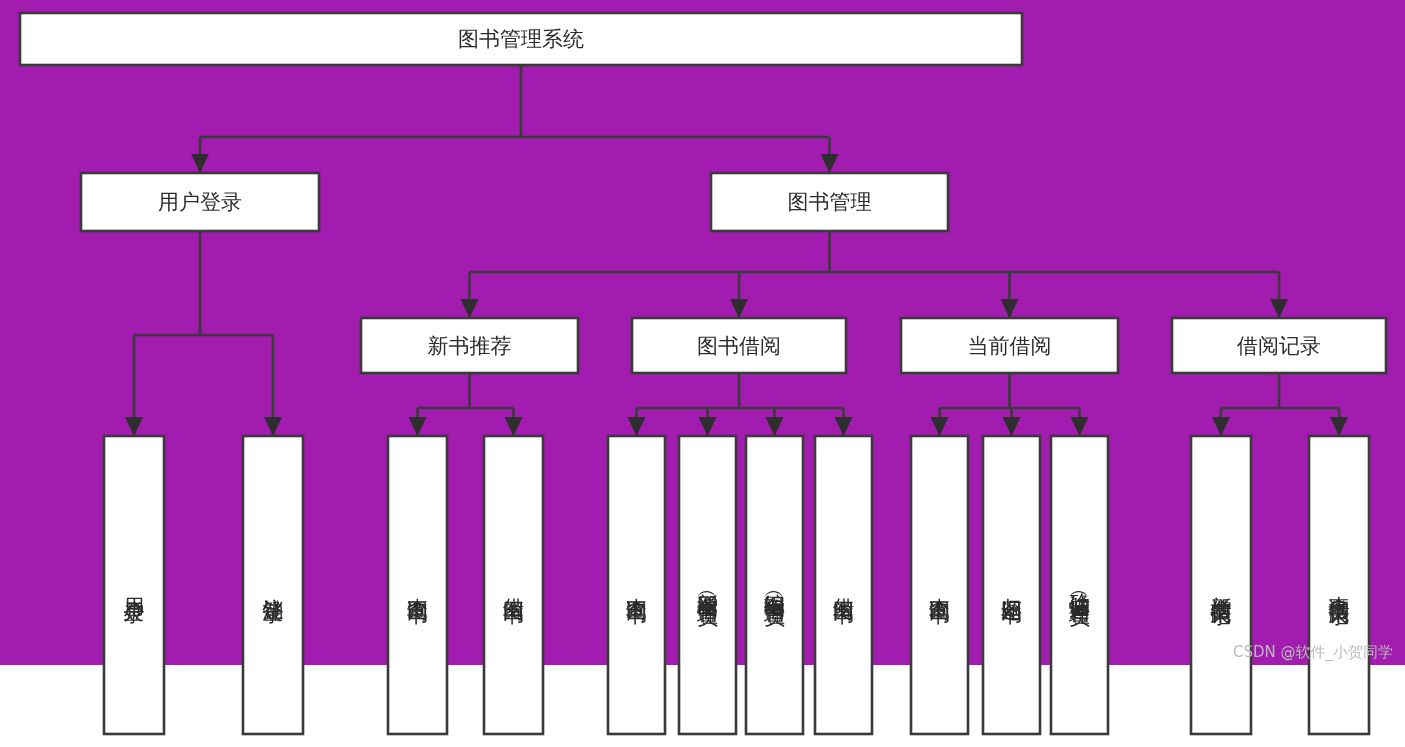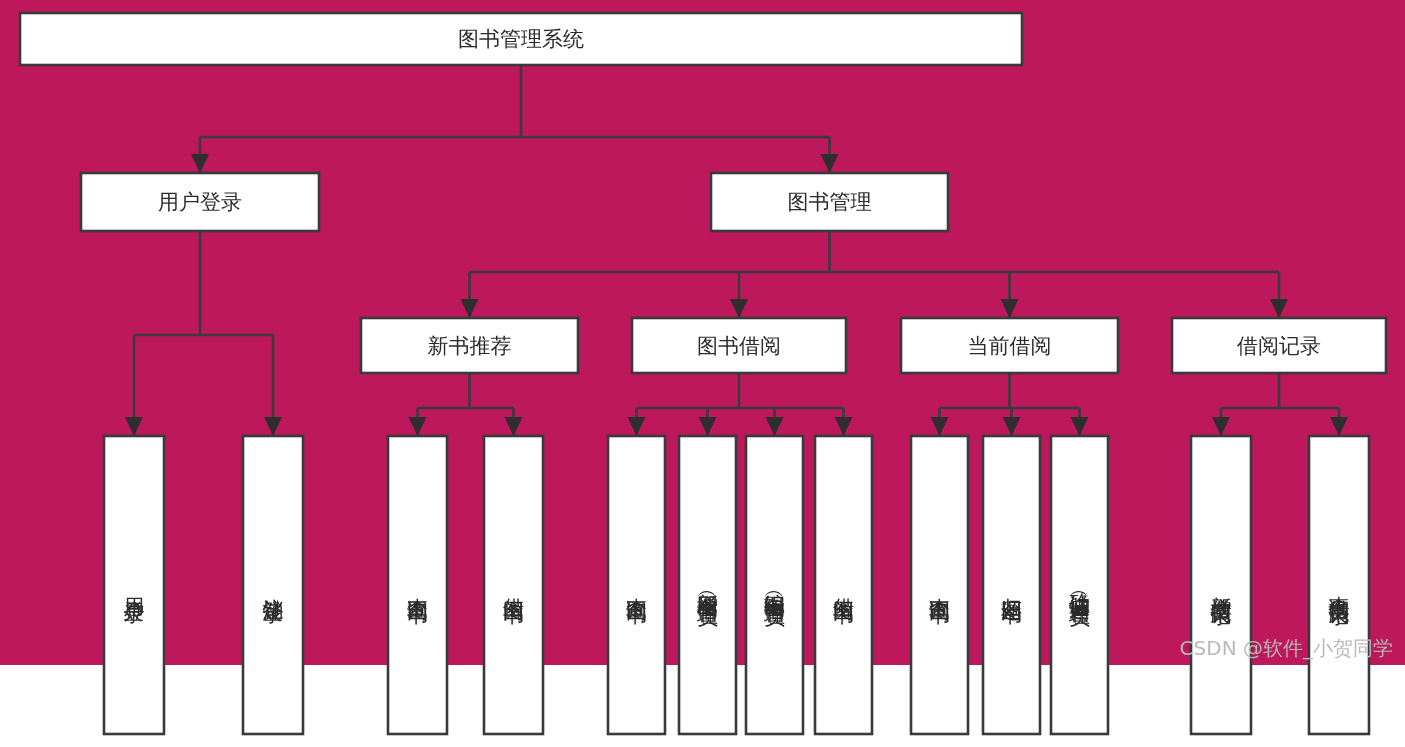--- a/index.html
+++ b/index.html
@@ -11,21 +11,21 @@
   body {
     width: 1405px;
     height: 747px;
     font-family: "DejaVu Sans", "Liberation Sans", sans-serif;
     overflow: hidden;
   }
   #diagram-root {
     position: relative;
     width: 1405px;
     height: 665px;
-    background: #be185d;
+    background: #a21caf;
   }
   svg#flow-svg {
     position: absolute;
     left: 0;
     top: 0;
     width: 1405px;
     height: 747px;
     display: block;
   }
   .node-box {
@@ -58,21 +58,21 @@
     text-orientation: upright;
     letter-spacing: 2px;
     dominant-baseline: central;
     text-anchor: middle;
   }
   .watermark {
     position: absolute;
     right: 12px;
     bottom: 3px;
     font-family: "DejaVu Sans", "Liberation Sans", sans-serif;
-    font-size: 20px;
+    font-size: 15px;
     color: #b9b9b9;
     white-space: nowrap;
     user-select: none;
   }
 </style>
 </head>
 <body>
 
 <div id="diagram-root">
   <svg id="flow-svg" viewBox="0 0 1405 747">

